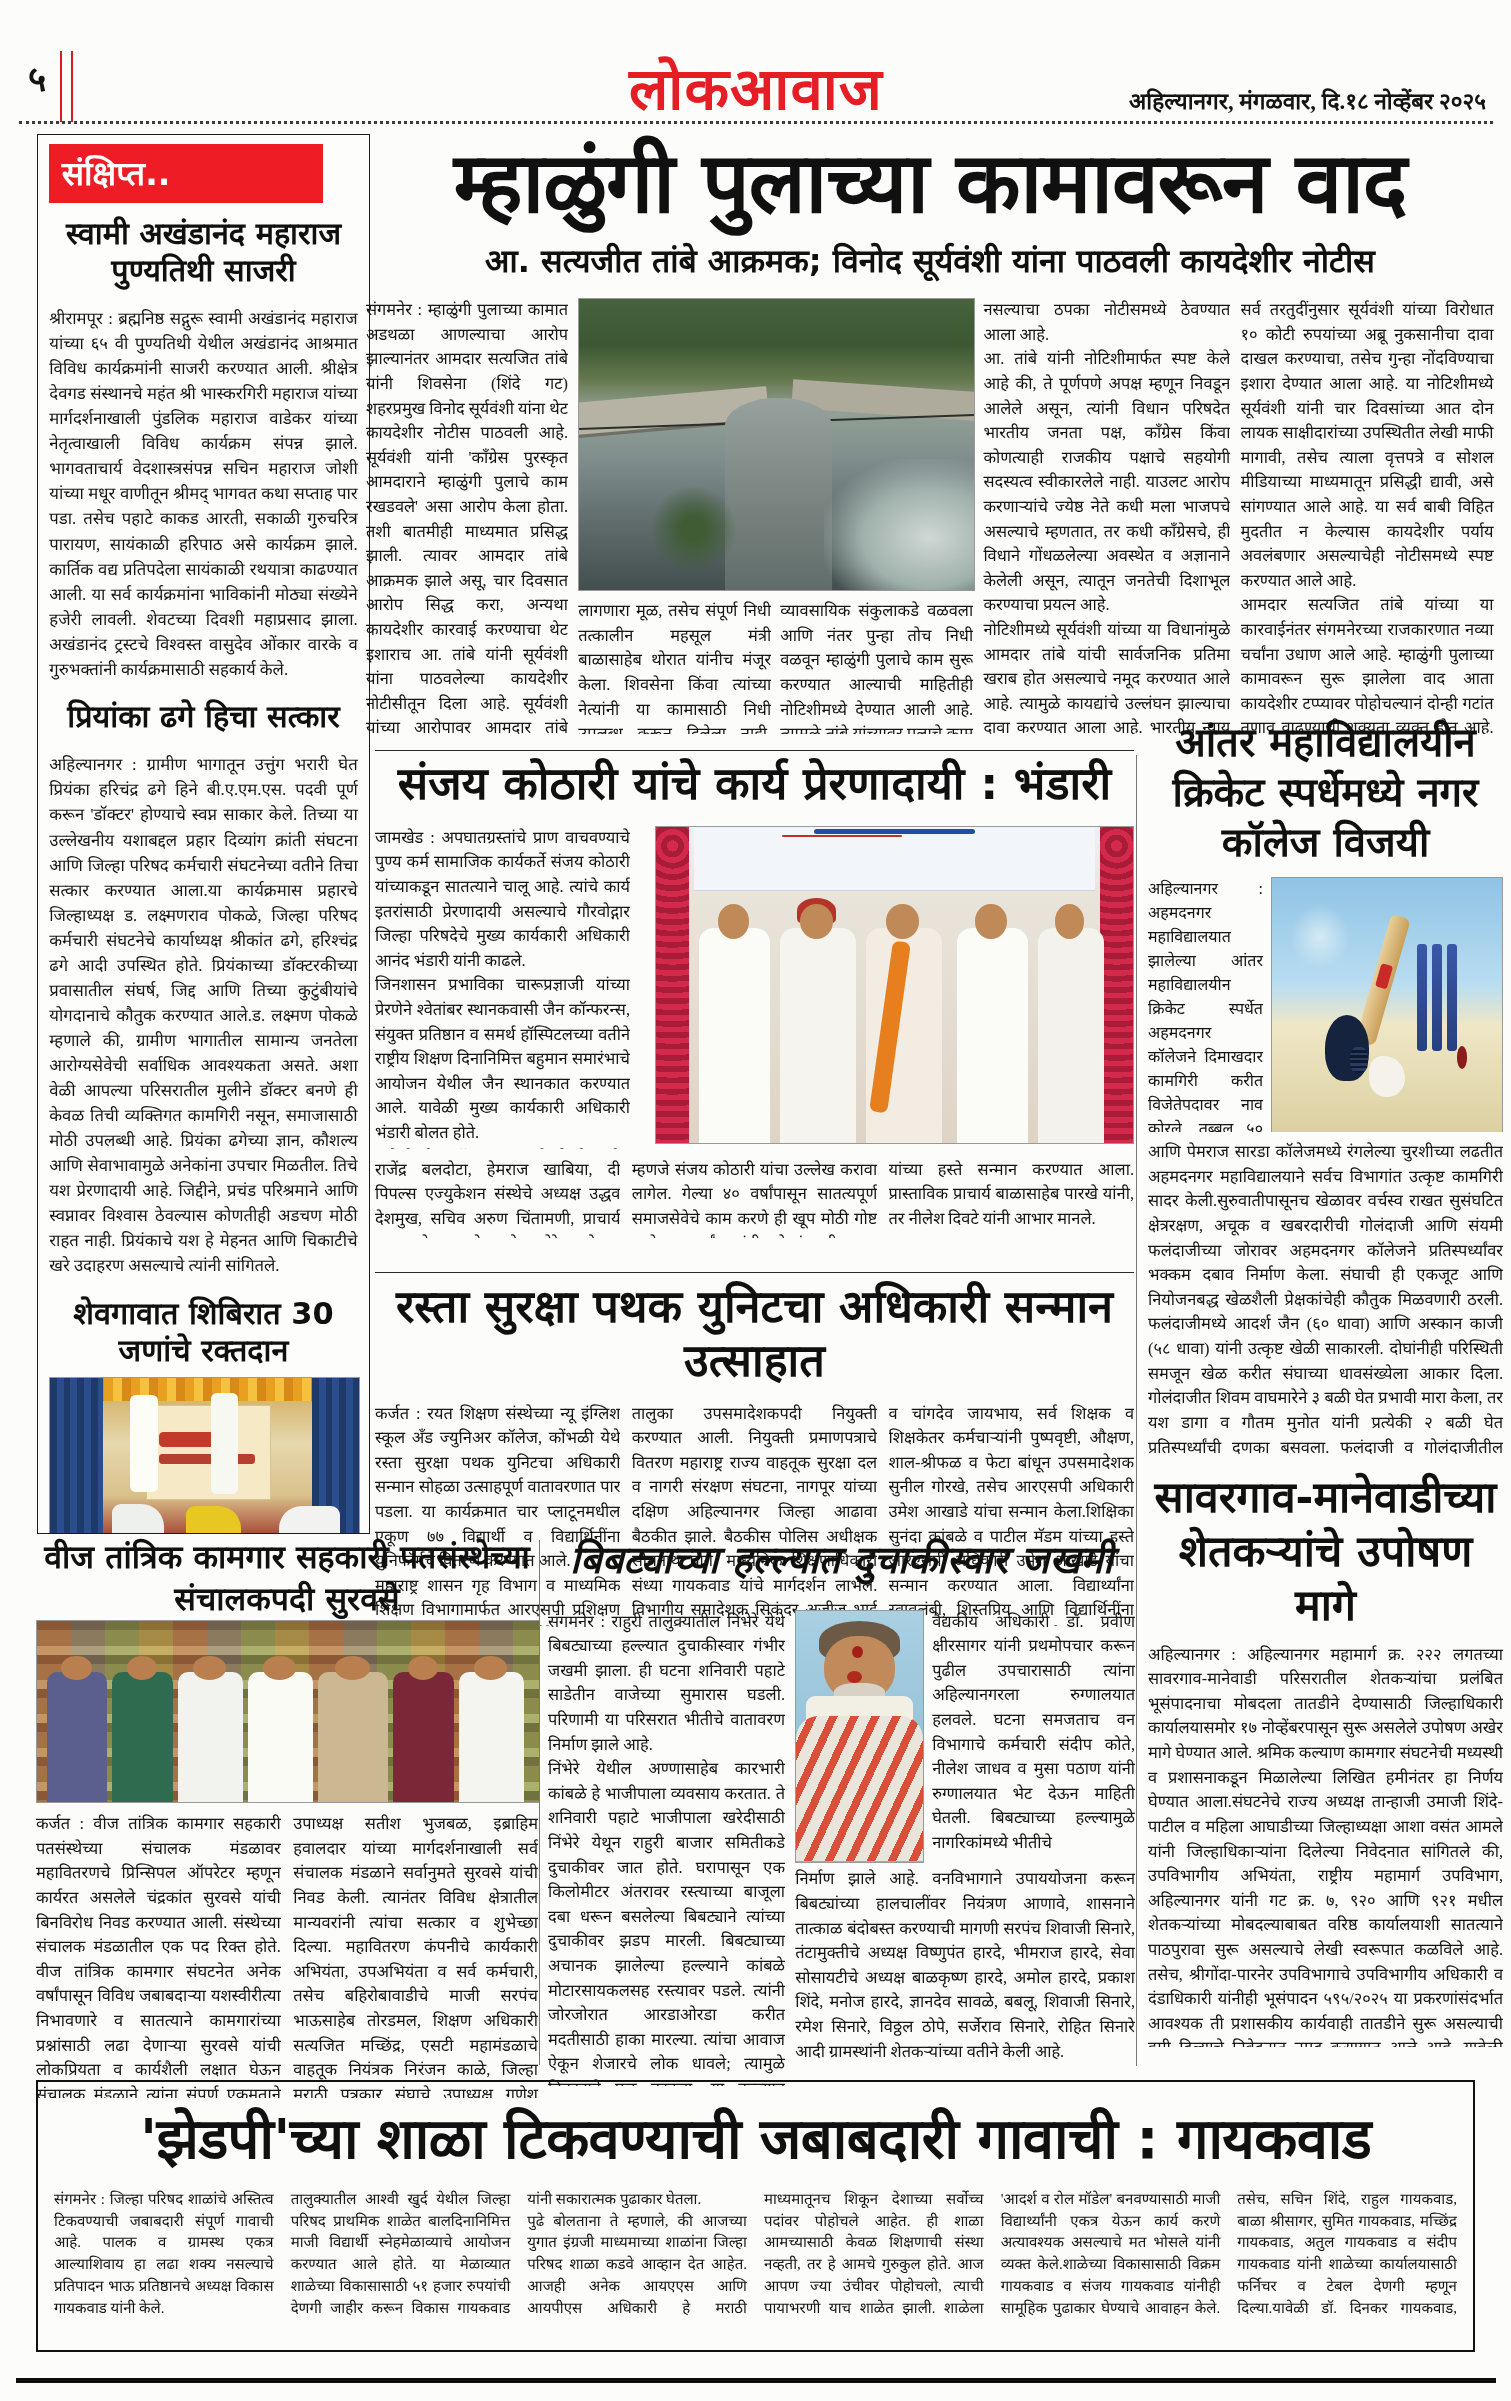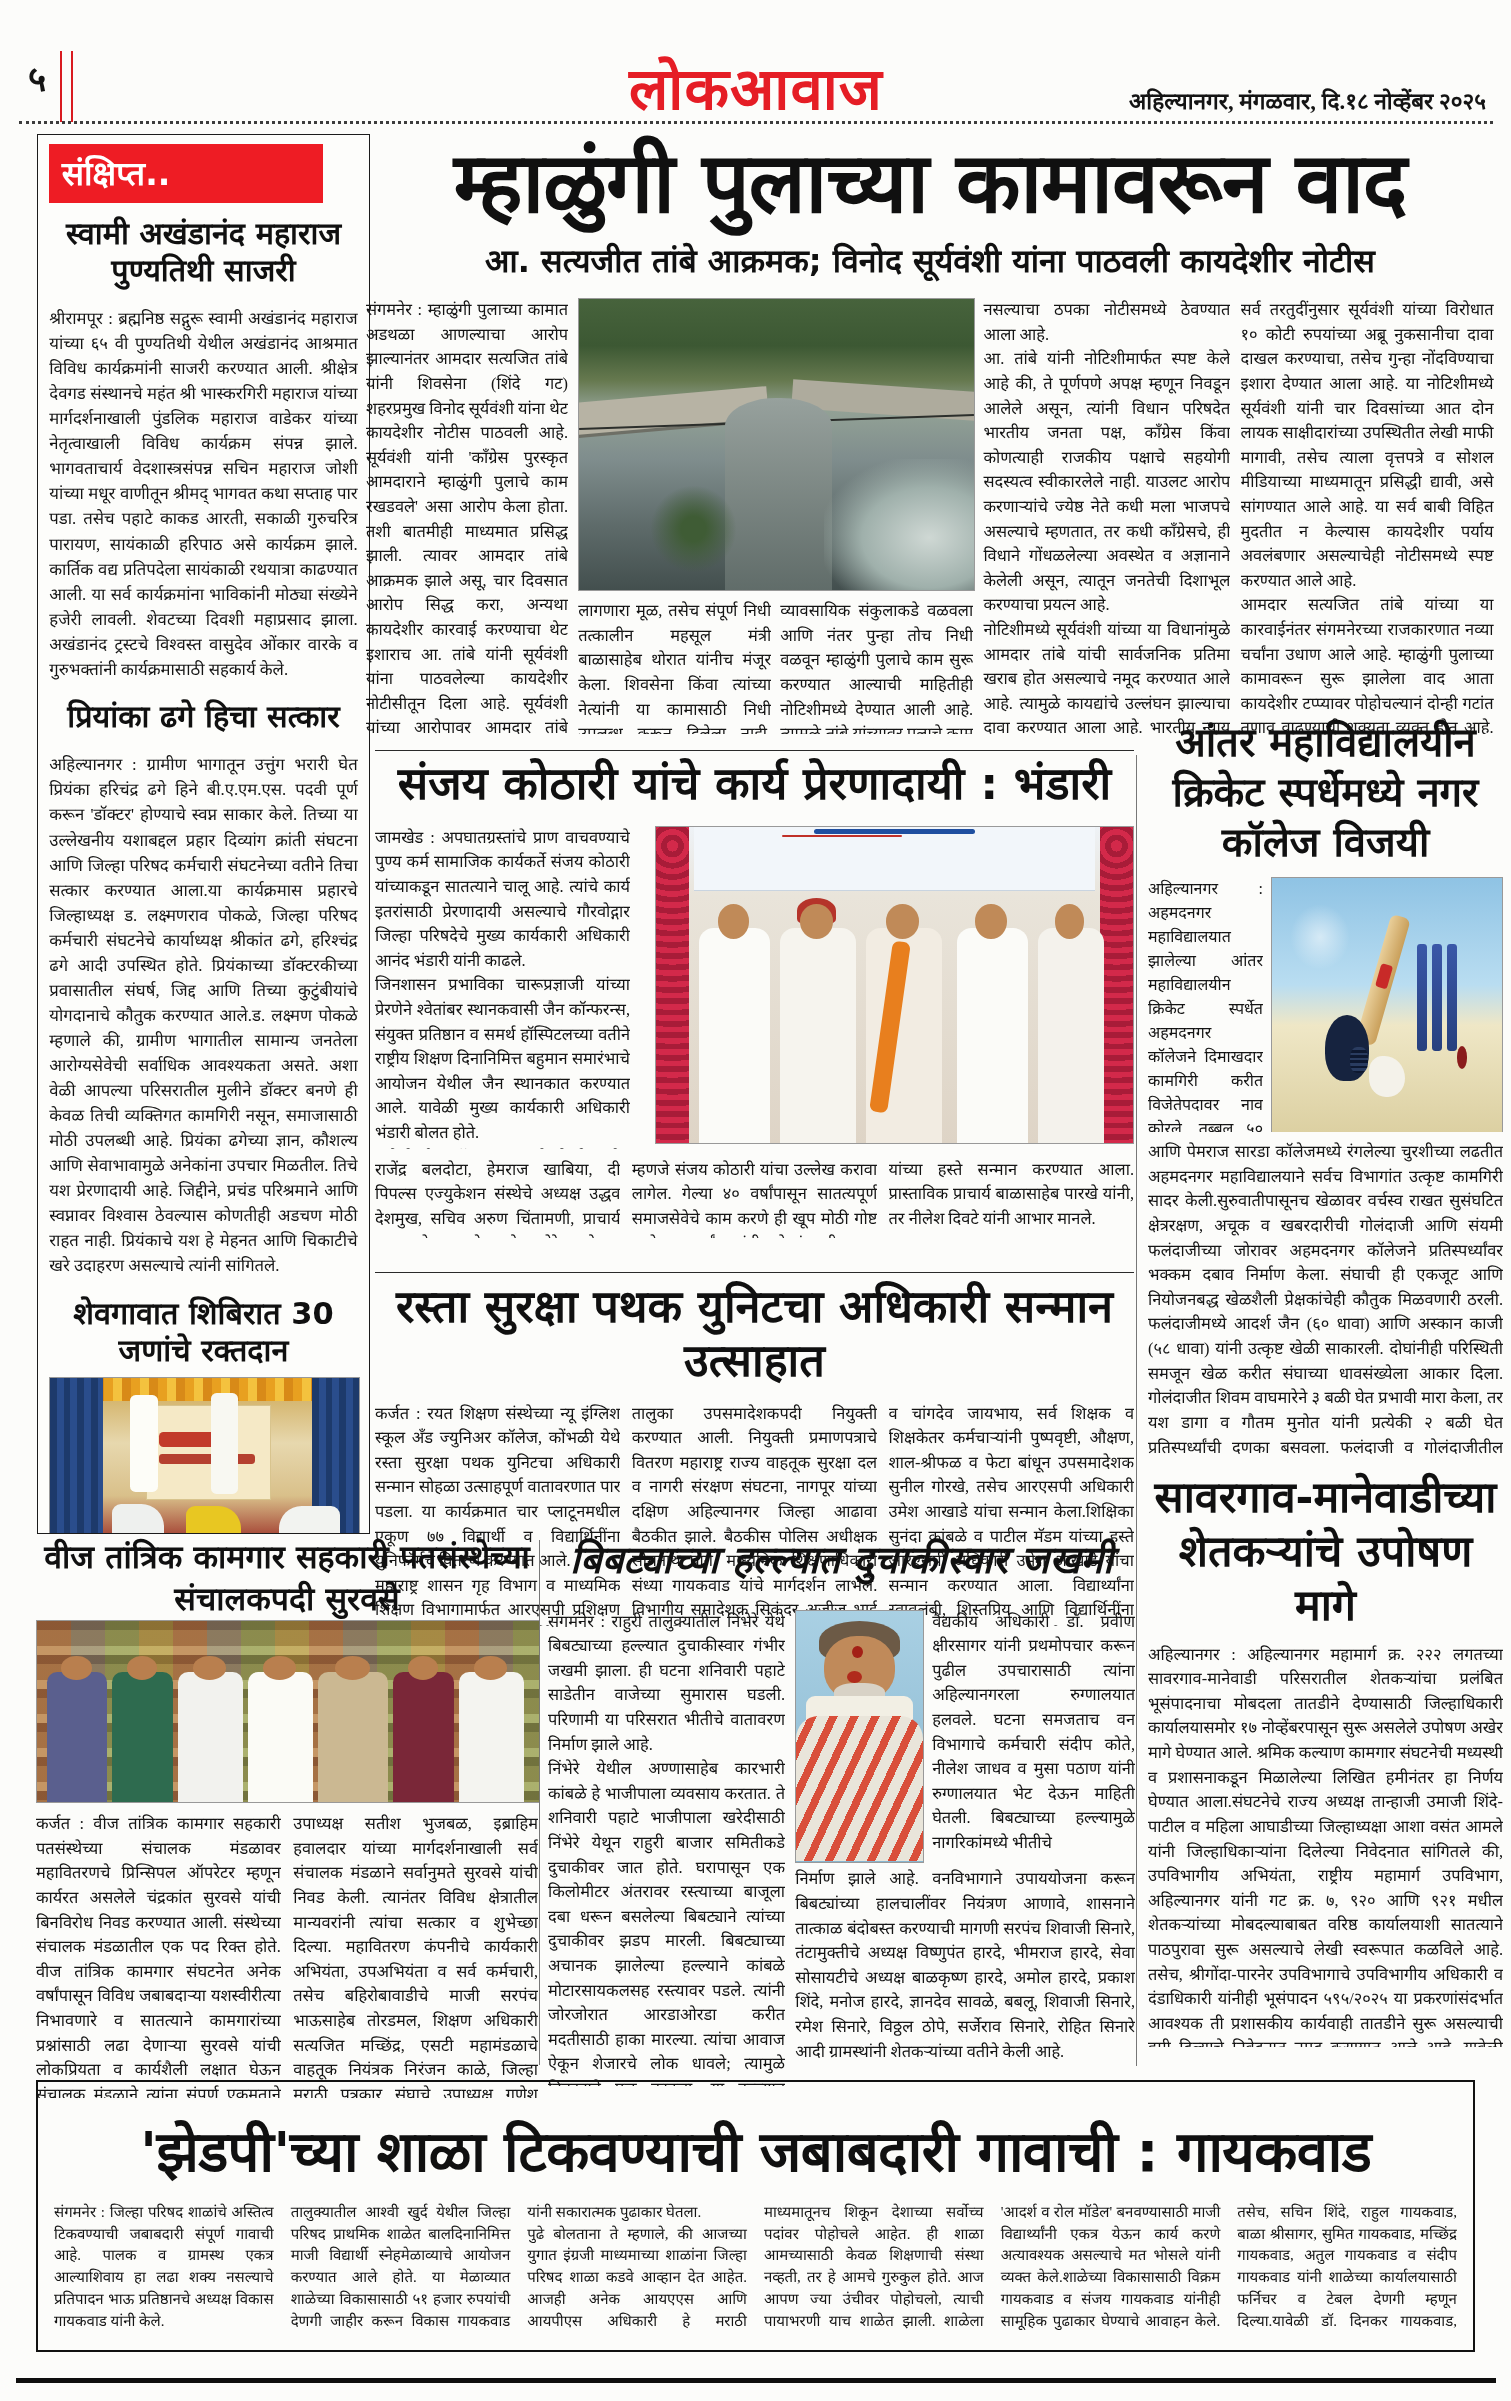--- a/index.html
+++ b/index.html
@@ -163,21 +163,21 @@
   .b-row{display:flex;gap:10.2px;margin-top:25px;height:476px;overflow:hidden;}
   .b-c1{width:237px;flex:none;}
   .b-right{flex:1;display:flex;flex-direction:column;}
   .b-top{display:flex;gap:8px;height:251px;flex:none;}
   .b-beside{flex:1;}
   .b-below{margin-top:6.8px;flex:1;overflow:hidden;}
 
   
   .zp{left:36px;top:2080px;width:1439px;height:272px;border:2.3px solid #111;
       box-sizing:border-box;padding:10.2px 16px;overflow:hidden;}
-  .zp-h{font-size:56px;font-weight:800;text-align:center;letter-spacing:-0.6px;margin-top:19px;}
+  .zp-h{font-size:56px;font-weight:800;text-align:center;letter-spacing:-0.6px;margin-top:6px;}
   .zp-body{margin-top:14.7px;column-count:6;column-gap:17px;font-size:15px;line-height:1.45;
            text-align:justify;height:151px;overflow:hidden;white-space:pre-line;}
 
   .bottomrule{left:16px;right:16px;top:2378px;border-top:5.6px solid #0e0e0e;height:0;}
 </style>
 </head>
 <body>
 
 <div class="page">
 

